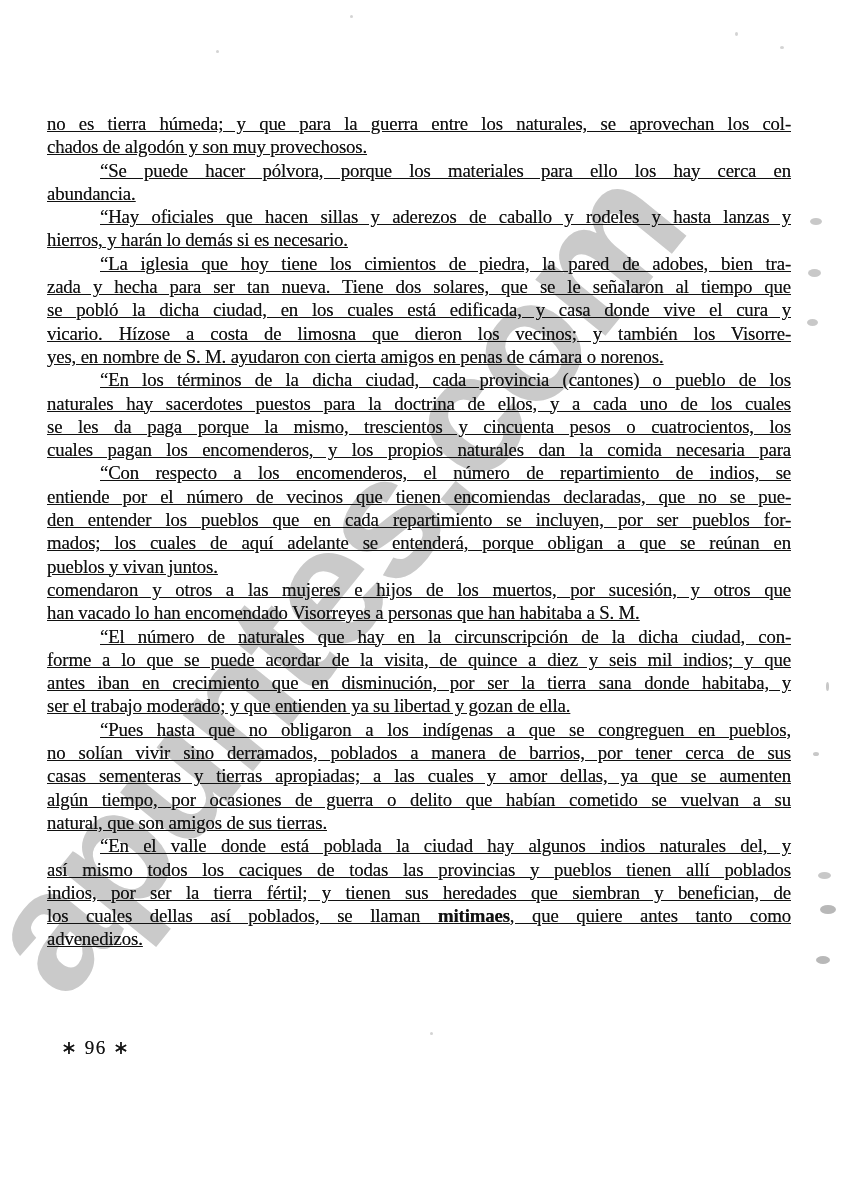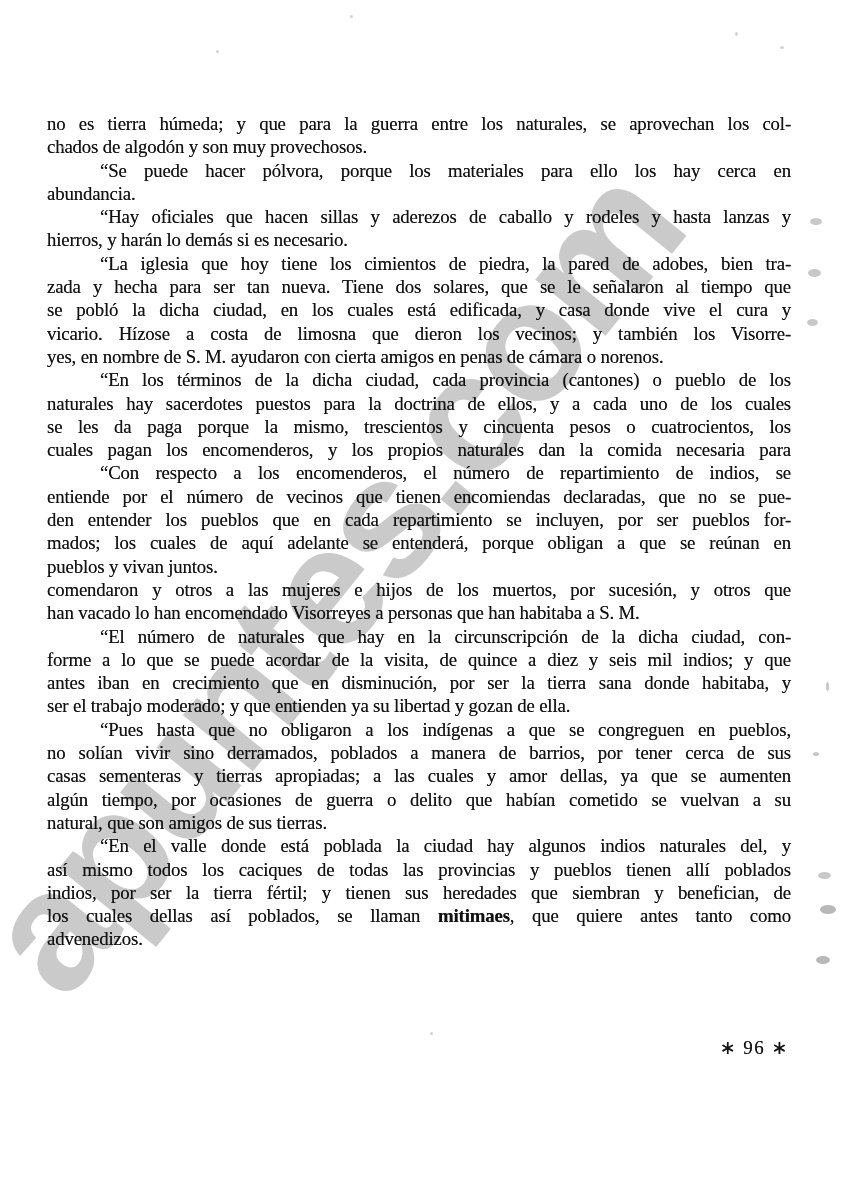--- a/index.html
+++ b/index.html
@@ -32,29 +32,29 @@
     position:absolute;
     left:47px;top:112px;
     width:744px;
     z-index:2;
     font-size:18.8px;
     letter-spacing:-0.15px;
     line-height:23.3px;
     text-shadow:0 0 0.5px rgba(10,10,10,0.65);
   }
   .para{margin:0;}
-  .line{white-space:normal;text-align:left;}
+  .line{white-space:normal;text-align:left;text-decoration:underline;}
   .line.just{text-align:justify;text-align-last:justify;}
   .line.ind{text-indent:53px;}
   .bold{font-weight:700;}
   #footer{
     position:absolute;
-    left:45px;top:1036px;
+    left:61px;top:1036px;
     width:744px;
-    text-align:right;
+    text-align:left;
     z-index:2;
     font-size:19px;
     letter-spacing:1.5px;
     text-shadow:0 0 0.5px rgba(10,10,10,0.65);
   }
   
   .smudge{
     position:absolute;
     background:#9a9a9a;
     border-radius:50%;

